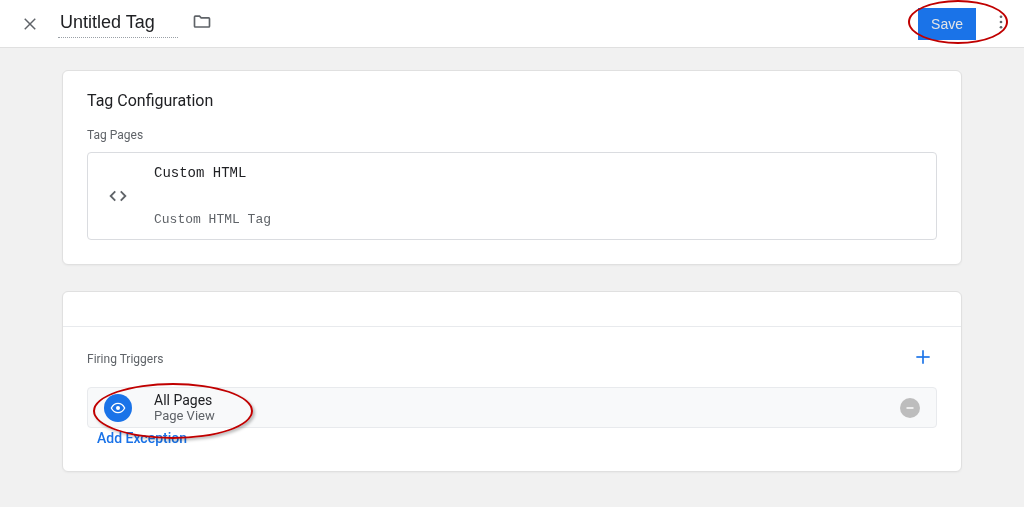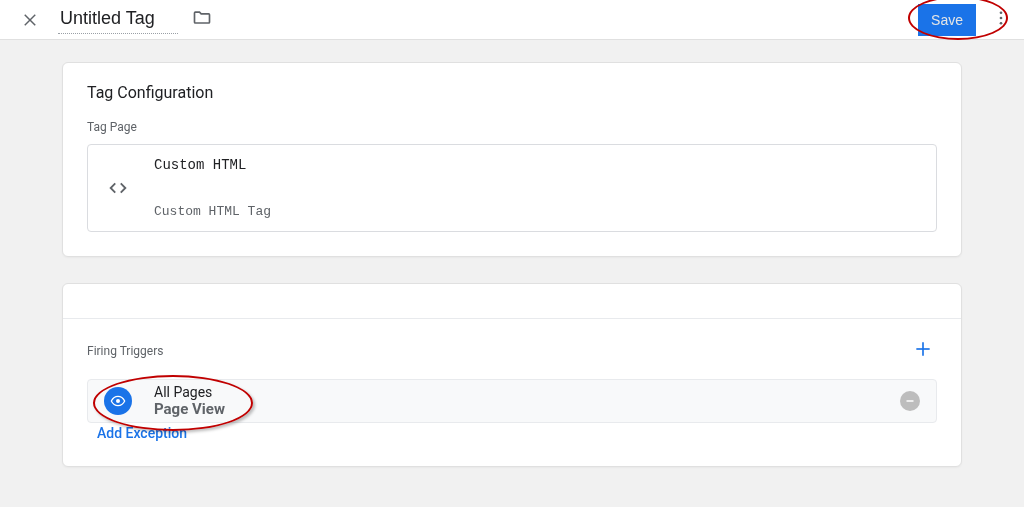--- a/index.html
+++ b/index.html
@@ -4,21 +4,21 @@
 <style>
   * { box-sizing: border-box; margin: 0; padding: 0; }
   body {
     font-family: Roboto, "Helvetica Neue", Arial, sans-serif;
     background: #f1f1f1;
     width: 1024px;
     height: 507px;
     overflow: hidden;
   }
   .header {
-    height: 40px;
+    height: 48px;
     background: #fff;
     border-bottom: 1px solid #e0e0e0;
     display: flex;
     align-items: center;
     padding: 0 14px;
   }
   .close-btn {
     width: 32px; height: 32px;
     display: flex; align-items: center; justify-content: center;
     cursor: pointer;
@@ -135,21 +135,21 @@
     cursor: pointer;
   }
   .trigger-icon {
     width: 28px; height: 28px;
     border-radius: 50%;
     background: #1a73e8;
     display: flex; align-items: center; justify-content: center;
     margin-right: 22px;
   }
   .trigger-text .t1 { font-size: 14px; color: #202124; }
-  .trigger-text .t2 { font-size: 15px; color: #5f6368; font-weight: bold; }
+  .trigger-text .t2 { font-size: 13px; color: #5f6368; }
   .row-spacer { flex: 1; }
   .remove-btn {
     width: 20px; height:20px;
     border-radius: 50%;
     background: #bdbdbd;
     display:flex;align-items:center;justify-content:center;
     cursor: pointer;
   }
   .red-oval-trig {
     position: absolute;
@@ -204,21 +204,21 @@
         <circle cx="12" cy="12" r="1.8"></circle>
         <circle cx="12" cy="19" r="1.8"></circle>
       </svg>
   </span>
 </div>
 
 <div class="content">
 
   <div class="card">
     <div class="card-title">Tag Configuration</div>
-    <div class="section-label">Tag Page</div>
+    <div class="section-label">Tag Pages</div>
     <div class="type-box">
       <span class="type-icon">
         <svg width="22" height="22" viewBox="0 0 24 24" fill="none" stroke="currentColor" stroke-width="2">
             <polyline points="9 7 4 12 9 17"></polyline>
             <polyline points="15 7 20 12 15 17"></polyline>
           </svg>
       </span>
       <div class="type-text">
         <div class="t1">Custom HTML</div>
         <div class="t2">Custom HTML Tag</div>

